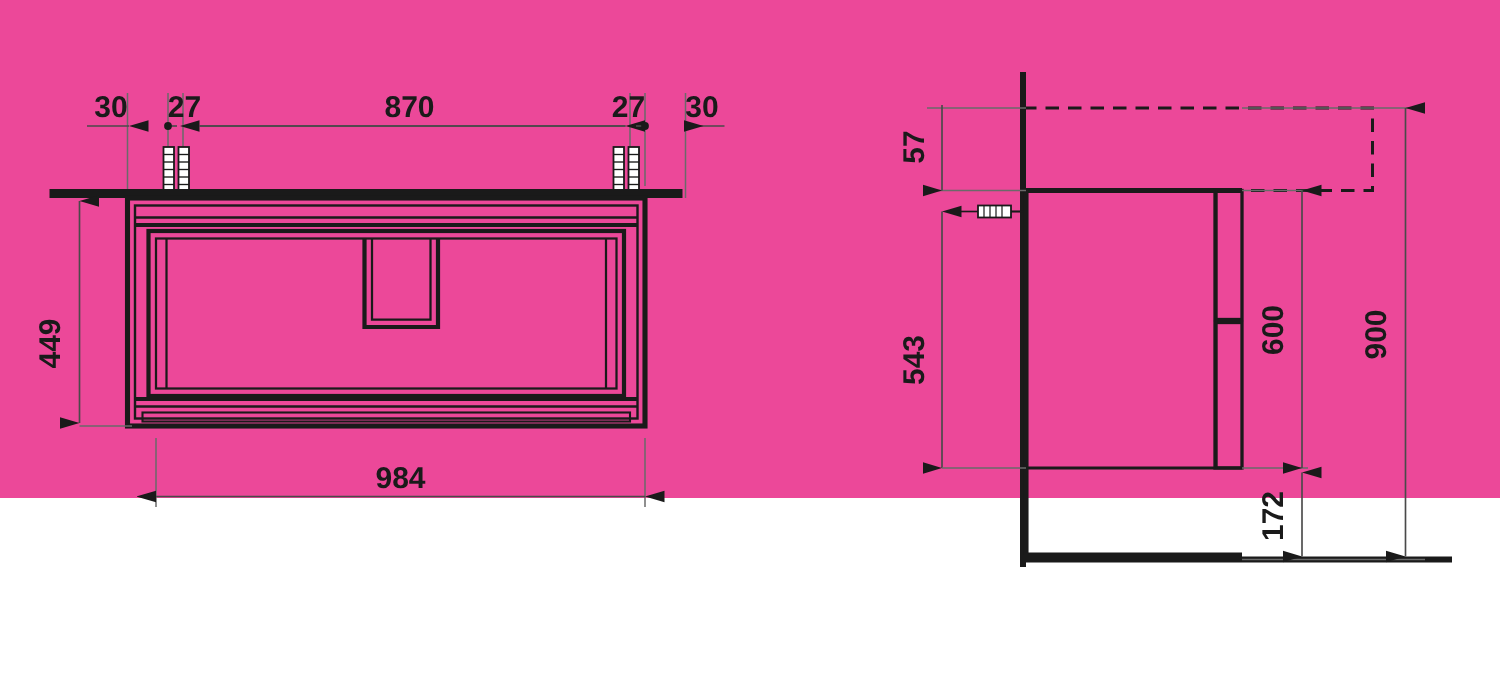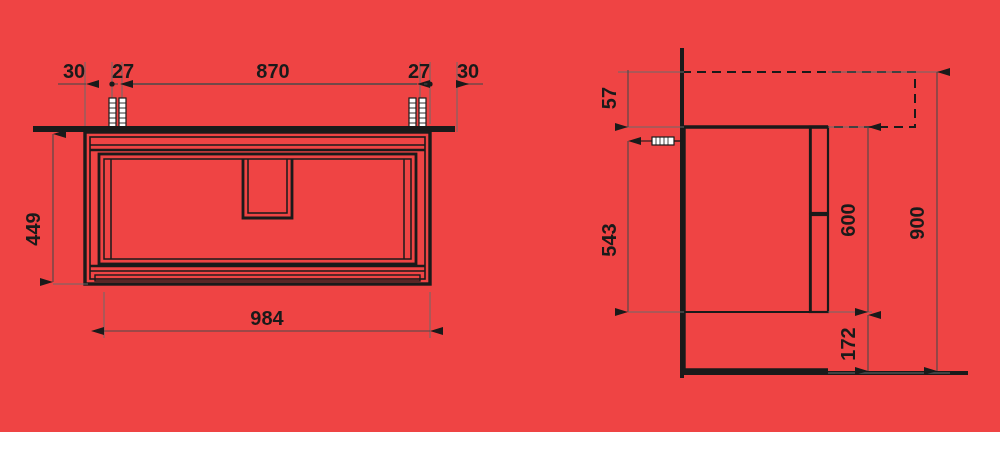--- a/index.html
+++ b/index.html
@@ -1,18 +1,18 @@
 <!DOCTYPE html>
 <html><head>
 <meta charset="utf-8">
 <style>
   html,body{margin:0;padding:0;background:#ffffff;}
   body{width:1000px;height:450px;overflow:hidden;
        font-family:"Liberation Sans",sans-serif;}
-  #stage{position:relative;width:1000px;height:432px;background:#ef4444;}
+  #stage{position:relative;width:1000px;height:332px;background:#ec4899;}
   svg{display:block;}
   text{font-family:"Liberation Sans",sans-serif;font-weight:bold;fill:#1a1a1a;}
 </style>
 </head>
 <body>
 
 <div id="stage">
 <svg width="1000" height="450" viewBox="0 0 1000 450">
 
   <defs>

